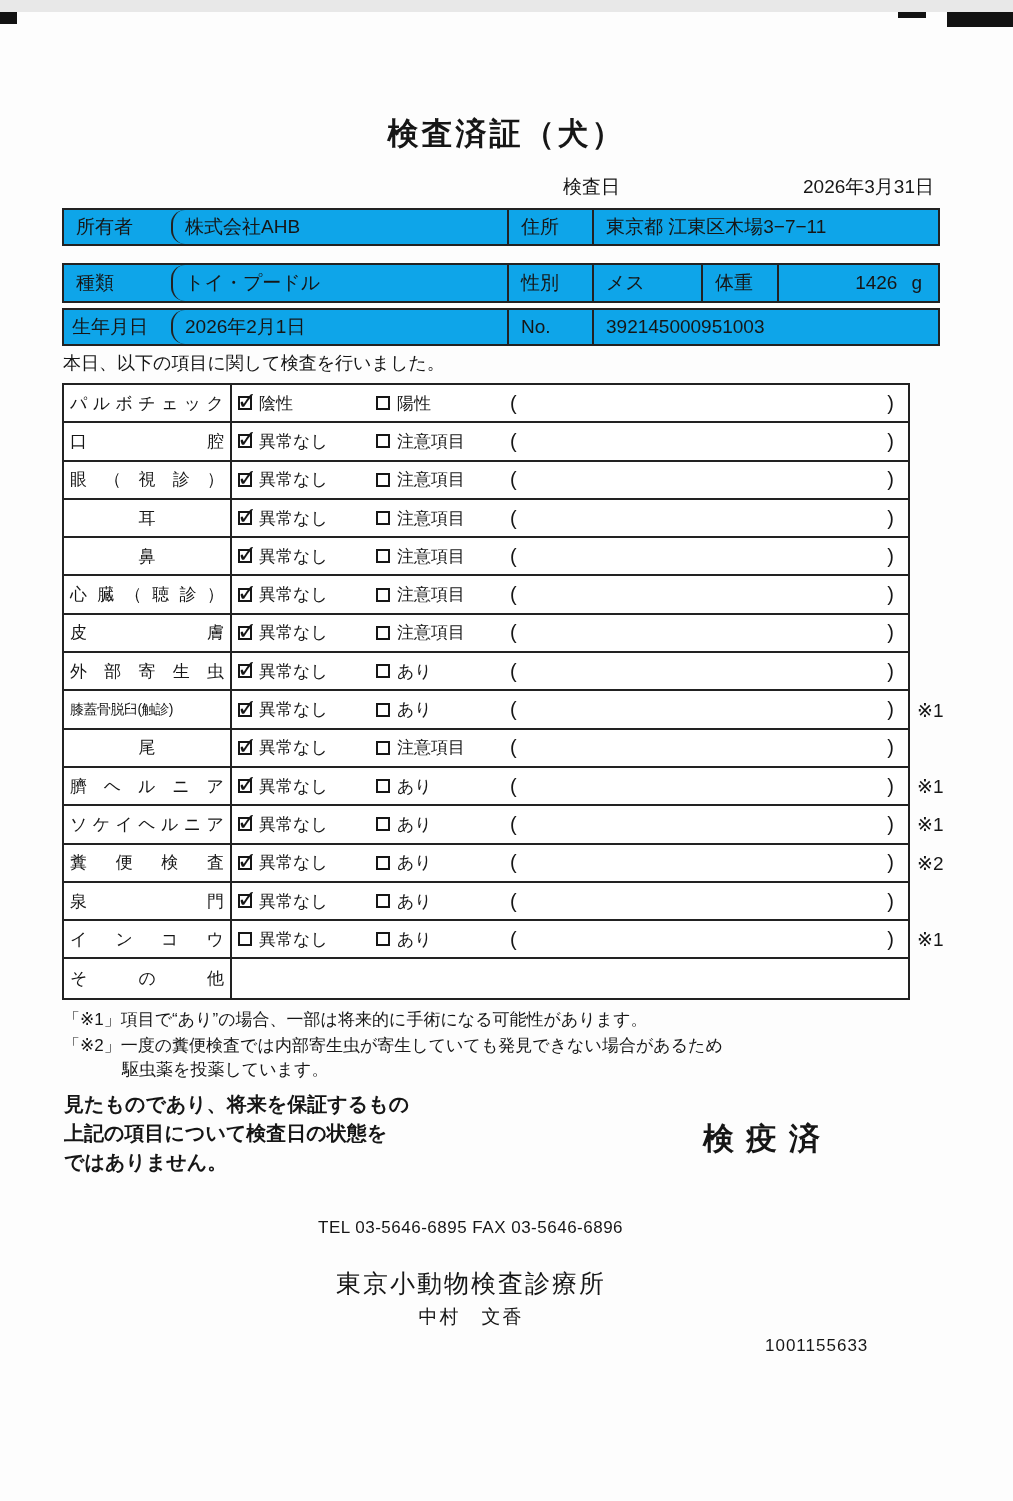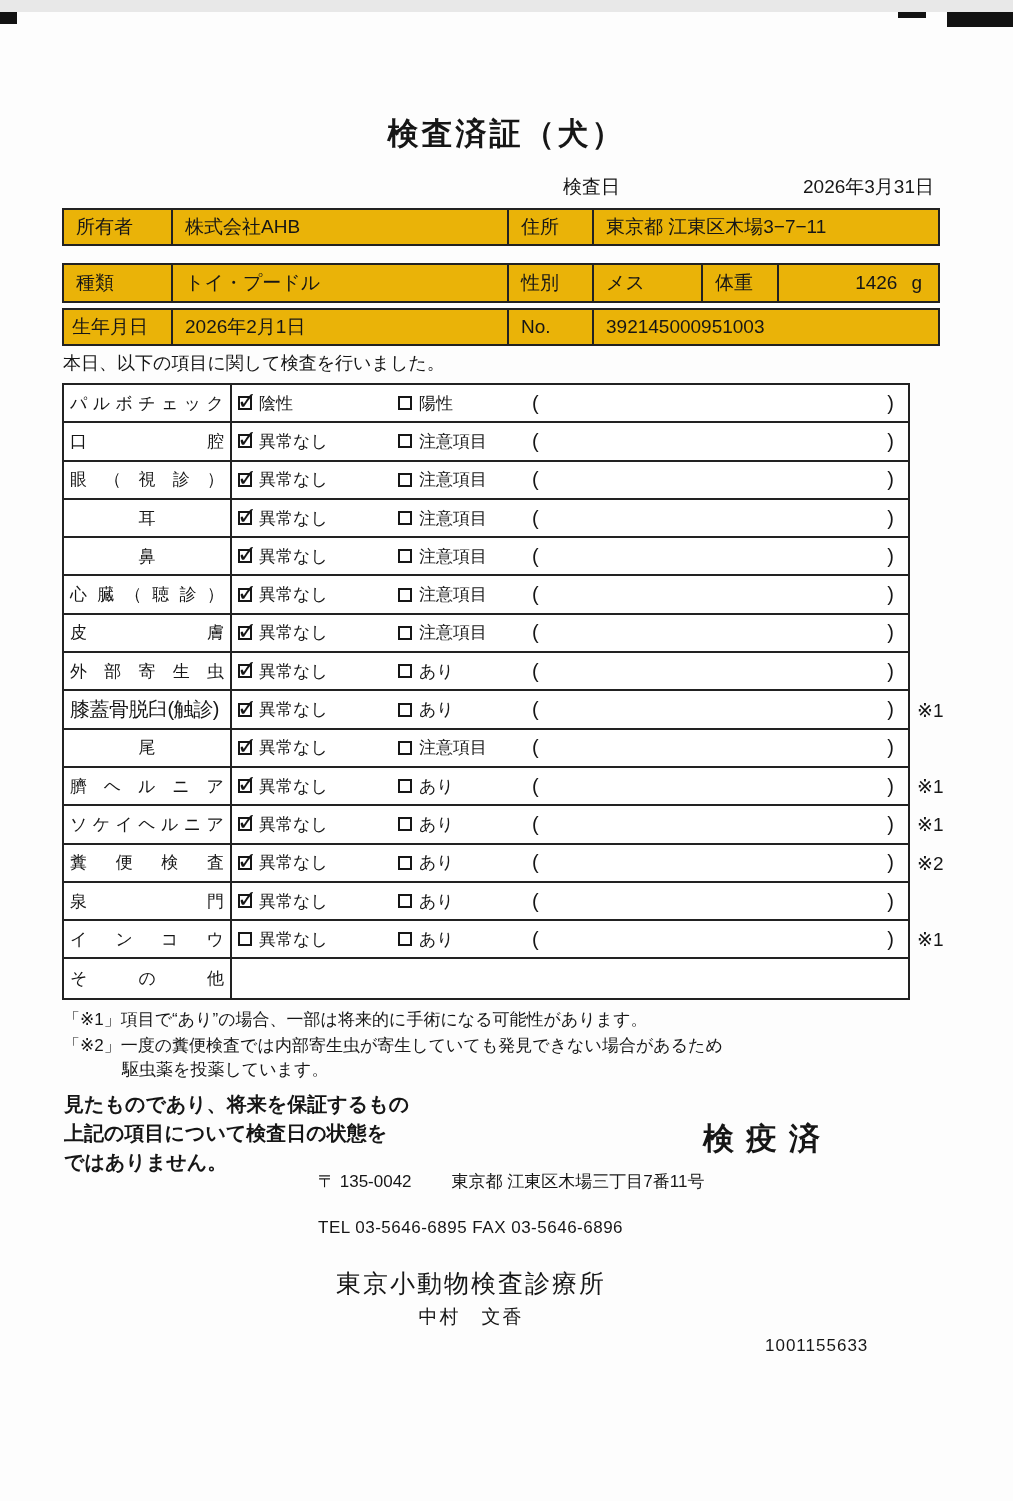--- a/index.html
+++ b/index.html
@@ -25,27 +25,27 @@
 
   .insp-date{
     position:absolute;left:505px;top:162px;width:435px;
     display:flex;justify-content:space-between;
     font-size:19px;
     padding-left:58px;padding-right:6px;
   }
 
   .info-row{
     position:absolute;left:62px;width:878px;
-    border:2px solid #222;display:flex;background:#eab308;
+    border:2px solid #222;display:flex;background:#0ea5e9;
     font-size:19px;
   }
   .cell{display:flex;align-items:center;padding:0 12px;border-left:2px solid #222;overflow:hidden;white-space:nowrap;}
   .cell:first-child{border-left:none;}
   .w1{width:107px;flex:none;}
-  .w2{width:336px;flex:none;}
+  .w2{width:336px;flex:none;border-radius:14px;}
   .w3{width:85px;flex:none;}
   .w4{flex:1;}
   .w4b{width:109px;flex:none;}
   .w5{width:76px;flex:none;}
   .w6{flex:1;justify-content:flex-end;gap:14px;padding-right:16px;}
 
   .intro{position:absolute;left:63px;top:339px;font-size:18px;}
 
   .exam-table{
     position:absolute;left:62px;top:371px;width:848px;
@@ -59,24 +59,24 @@
   .exam-row:last-child{border-bottom:none;}
   .exam-label{
     width:168px;flex:none;
     border-right:2px solid #222;
     display:flex;align-items:center;
     padding:0 6px;
     font-size:17px;white-space:nowrap;overflow:hidden;
   }
   .exam-label.spread{justify-content:space-between;}
   .exam-label.single{justify-content:center;}
-  .exam-label.dense{font-size:20px;letter-spacing:-0.5px;}
+  .exam-label.dense{font-size:14px;letter-spacing:-0.5px;}
   .exam-opts{flex:1;display:flex;align-items:center;padding-left:6px;overflow:visible;}
   .opt{display:flex;align-items:center;font-size:17px;white-space:nowrap;}
-  .opt:nth-child(1){width:160px;flex:none;}
+  .opt:nth-child(1){width:138px;flex:none;}
   .opt:nth-child(2){width:132px;flex:none;}
   .cb{
     position:relative;width:14px;height:14px;flex:none;
     border:2px solid #161616;margin-right:7px;background:#fff;
   }
   .cb.checked::after{
     content:"\2713";
     position:absolute;left:-3px;top:-11px;
     font-size:24px;font-weight:bold;color:#161616;
   }
@@ -493,24 +493,20 @@
   <div class="footnote fn3">駆虫薬を投薬しています。</div>
 
   <div class="disclaimer">
     <div>見たものであり、将来を保証するもの</div>
     <div>上記の項目について検査日の状態を</div>
     <div>ではありません。</div>
   </div>
 
   <div class="stamp">検疫済</div>
 
-  <div class="postal">
-    <span>〒 135-0042</span>
-    <span>東京都 江東区木場三丁目7番11号</span>
-  </div>
 
   <div class="tel">TEL 03-5646-6895  FAX 03-5646-6896</div>
 
   <div class="clinic-name">東京小動物検査診療所</div>
   <div class="vet-name">中村　文香</div>
 
   <div class="serial">1001155633</div>
 
 </div>
 

